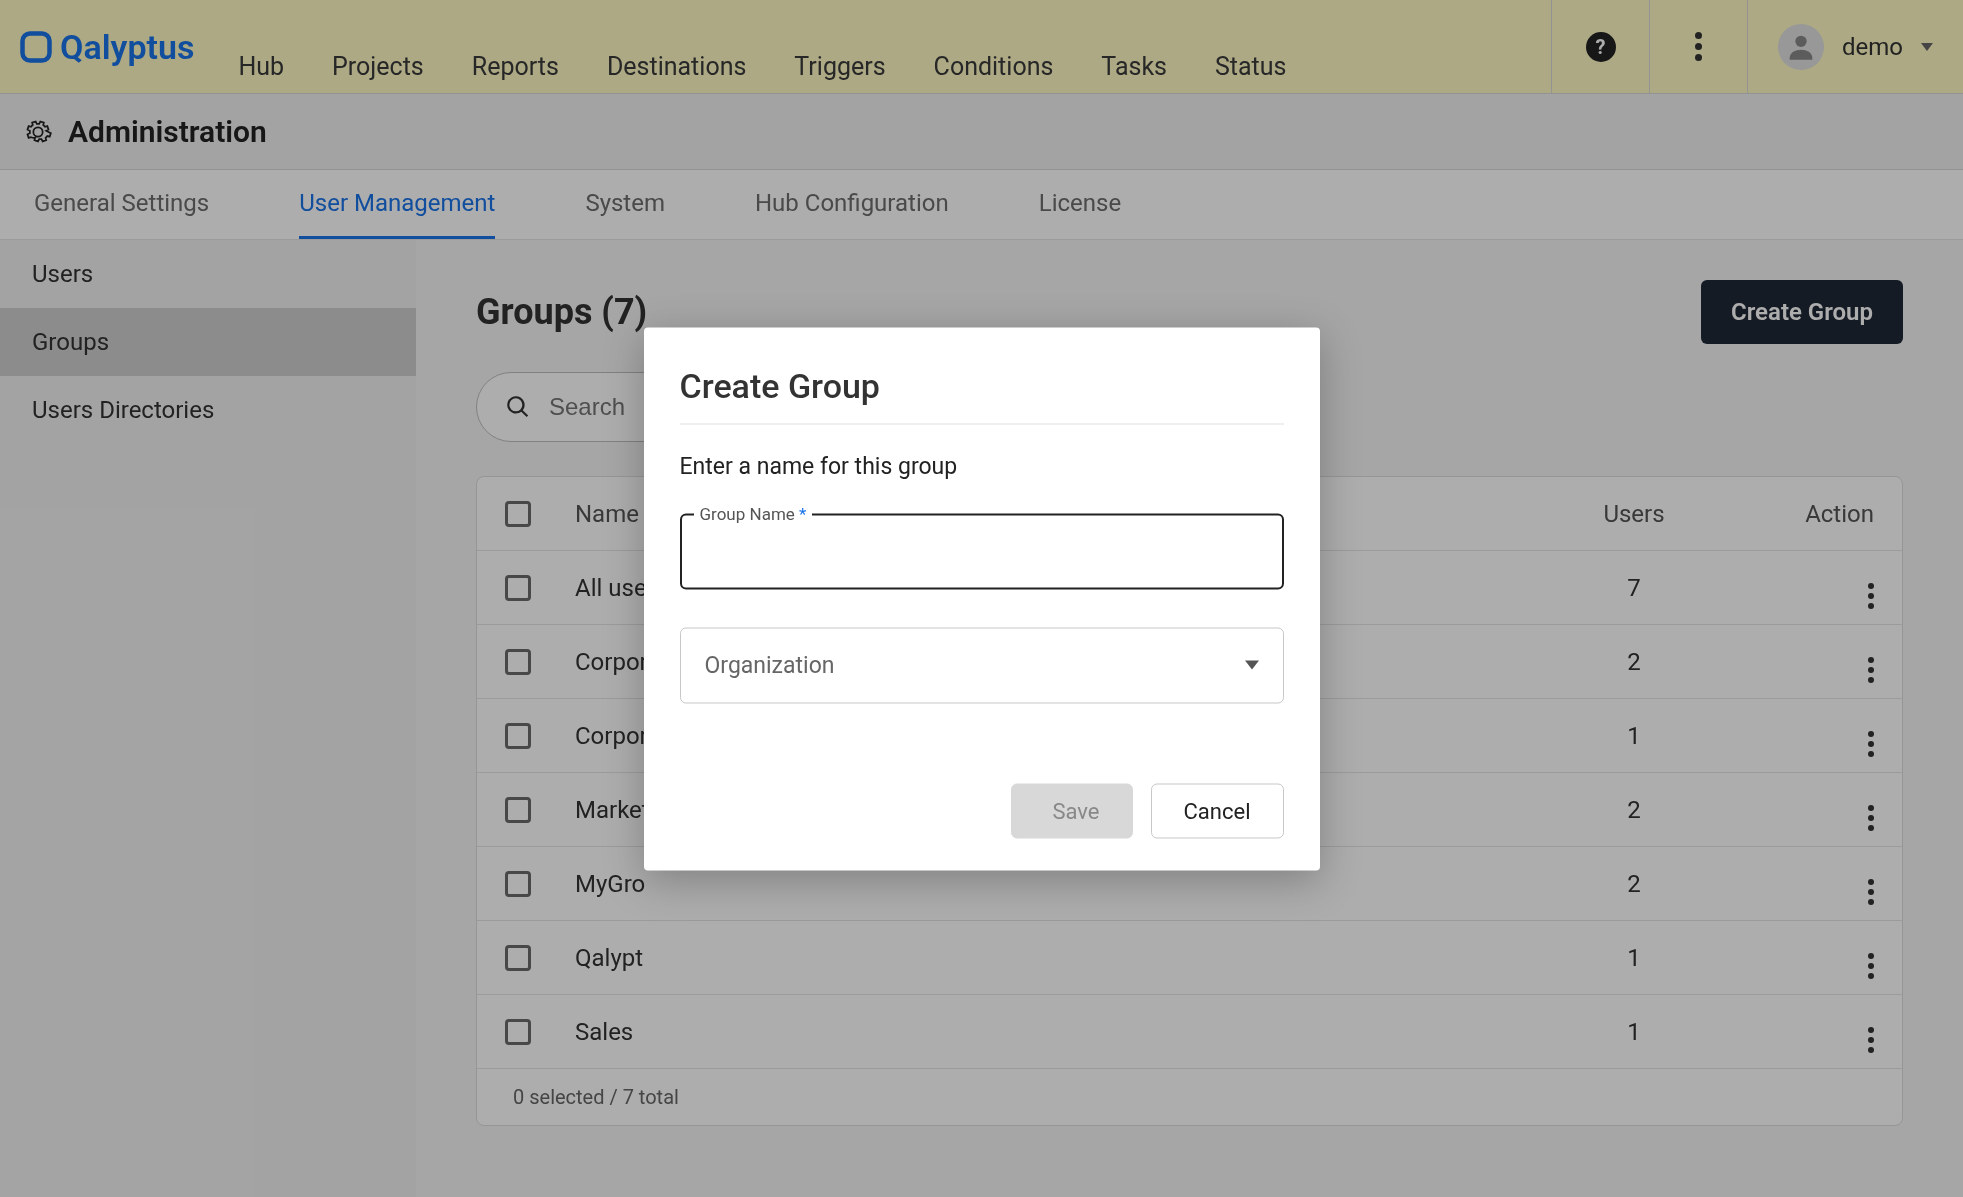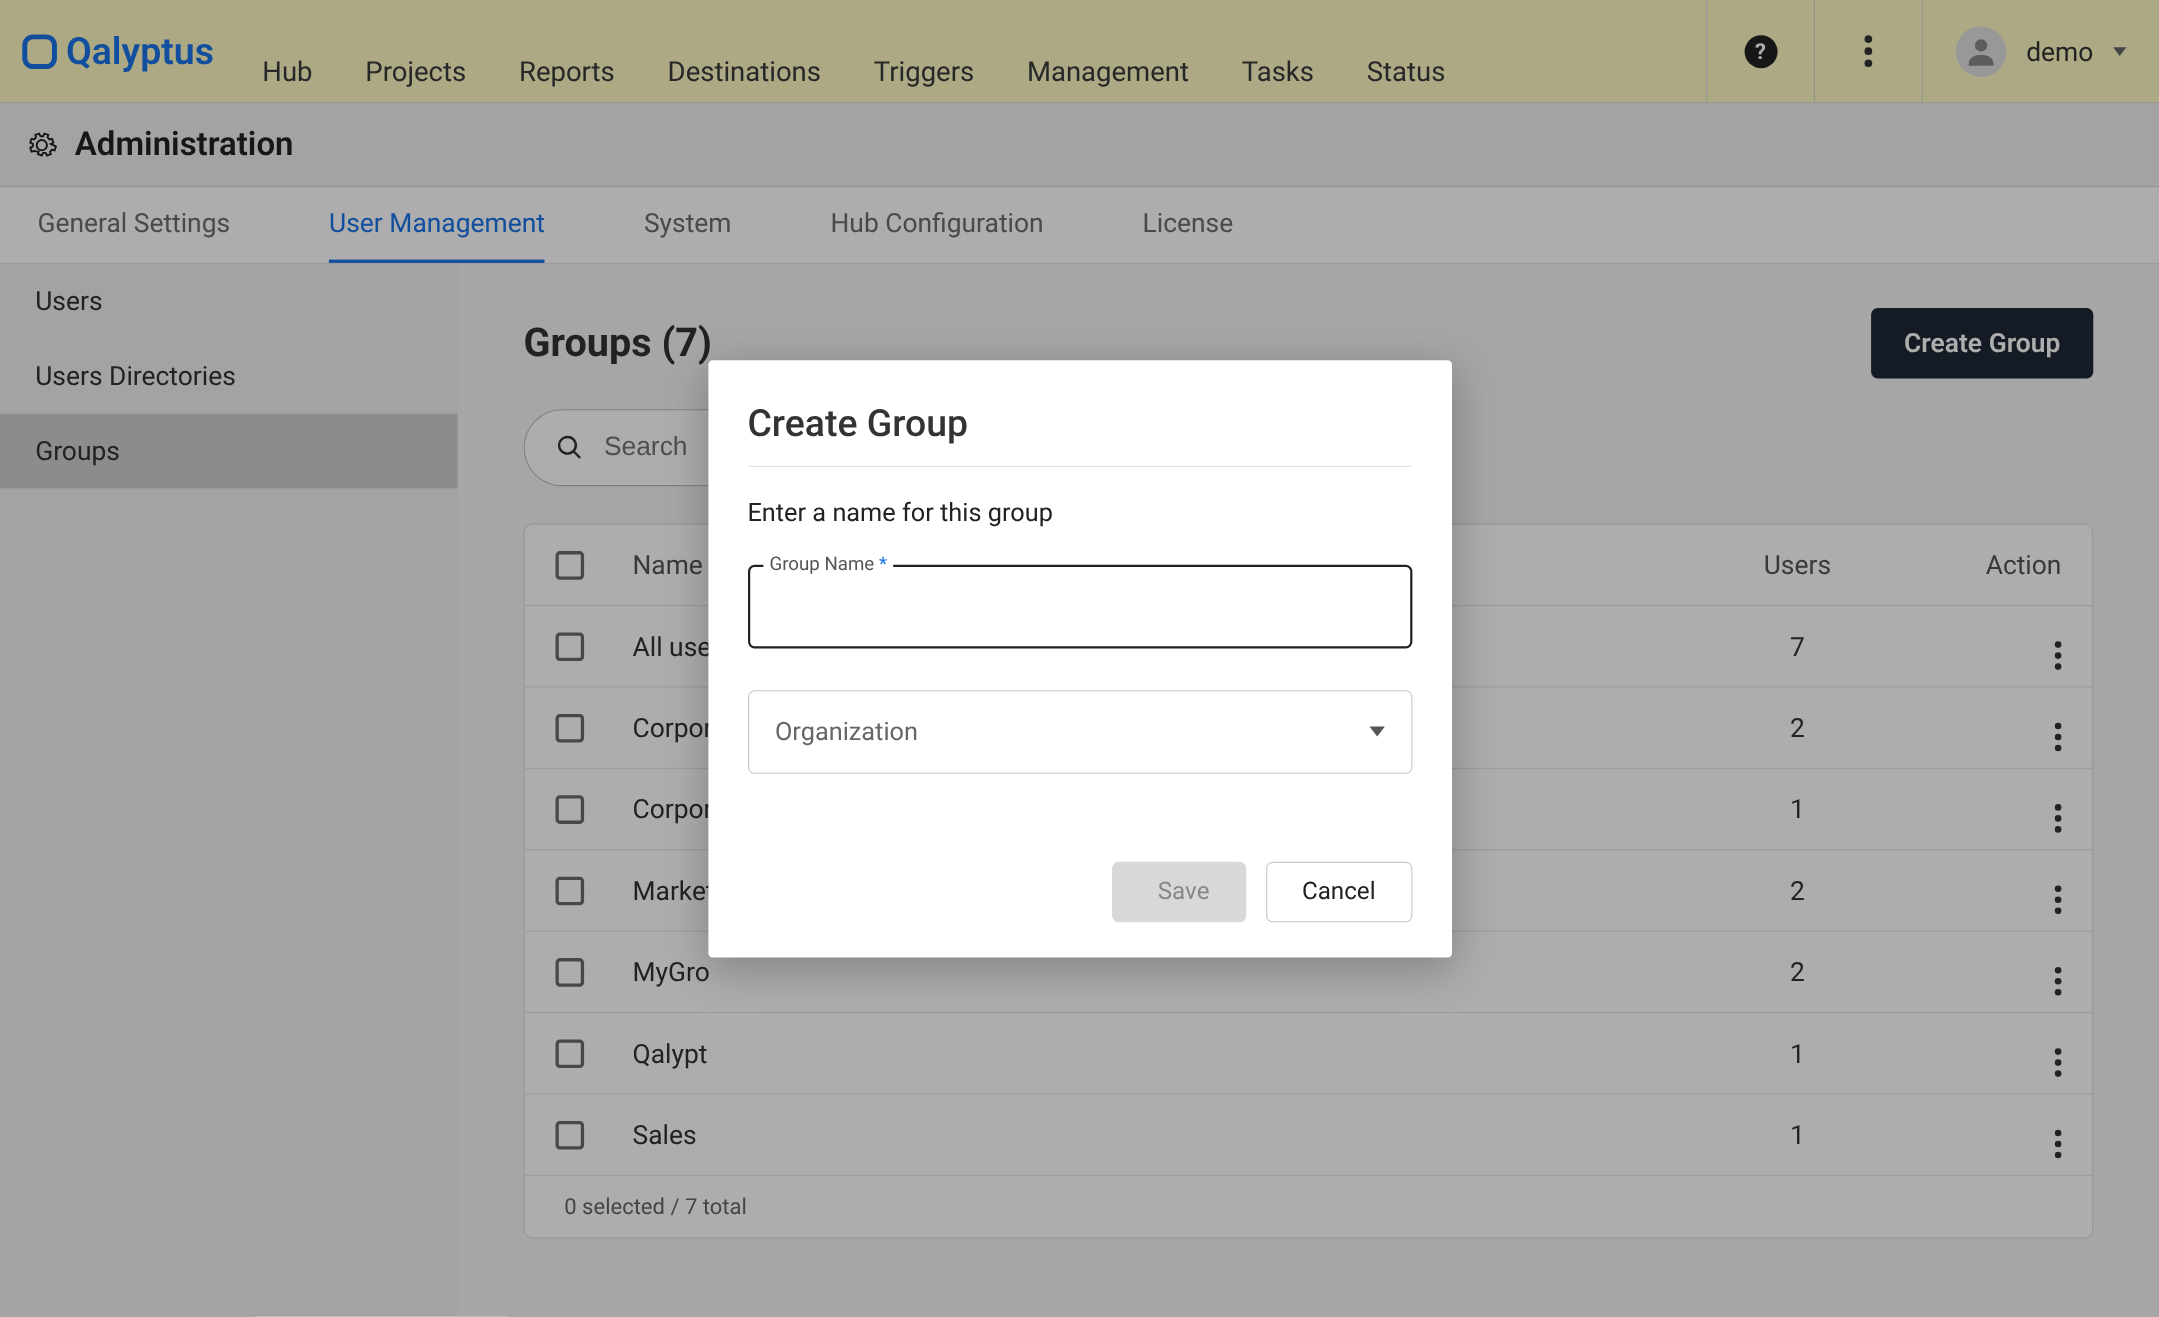--- a/index.html
+++ b/index.html
@@ -239,21 +239,21 @@
       <rect x="3" y="3" width="18" height="18" rx="5" fill="none" stroke="#1a73e8" stroke-width="3"></rect>
     </svg>
     <span>Qalyptus</span>
   </div>
   <div class="nav-links">
     <div class="nav-item">Hub</div>
     <div class="nav-item">Projects</div>
     <div class="nav-item">Reports</div>
     <div class="nav-item">Destinations</div>
     <div class="nav-item">Triggers</div>
-    <div class="nav-item">Management</div>
+    <div class="nav-item">Conditions</div>
     <div class="nav-item">Tasks</div>
     <div class="nav-item">Status</div>
   </div>
   <div class="topnav-right">
     <div class="topnav-icon-box">
       <div class="help-circle">?</div>
     </div>
     <div class="topnav-icon-box">
       <div class="kebab">
           <span></span>
@@ -285,22 +285,22 @@
   <div class="subtab">General Settings</div>
   <div class="subtab active">User Management</div>
   <div class="subtab">System</div>
   <div class="subtab">Hub Configuration</div>
   <div class="subtab">License</div>
 </div>
 
 <div class="layout">
   <div class="sidebar">
     <div class="side-item">Users</div>
+    <div class="side-item active">Groups</div>
     <div class="side-item">Users Directories</div>
-    <div class="side-item active">Groups</div>
   </div>
 
   <div class="content">
     <div class="content-header">
       <div class="page-title">Groups (7)</div>
       <div class="create-btn">Create Group</div>
     </div>
 
     <div class="search-box">
       <svg viewBox="0 0 24 24">

